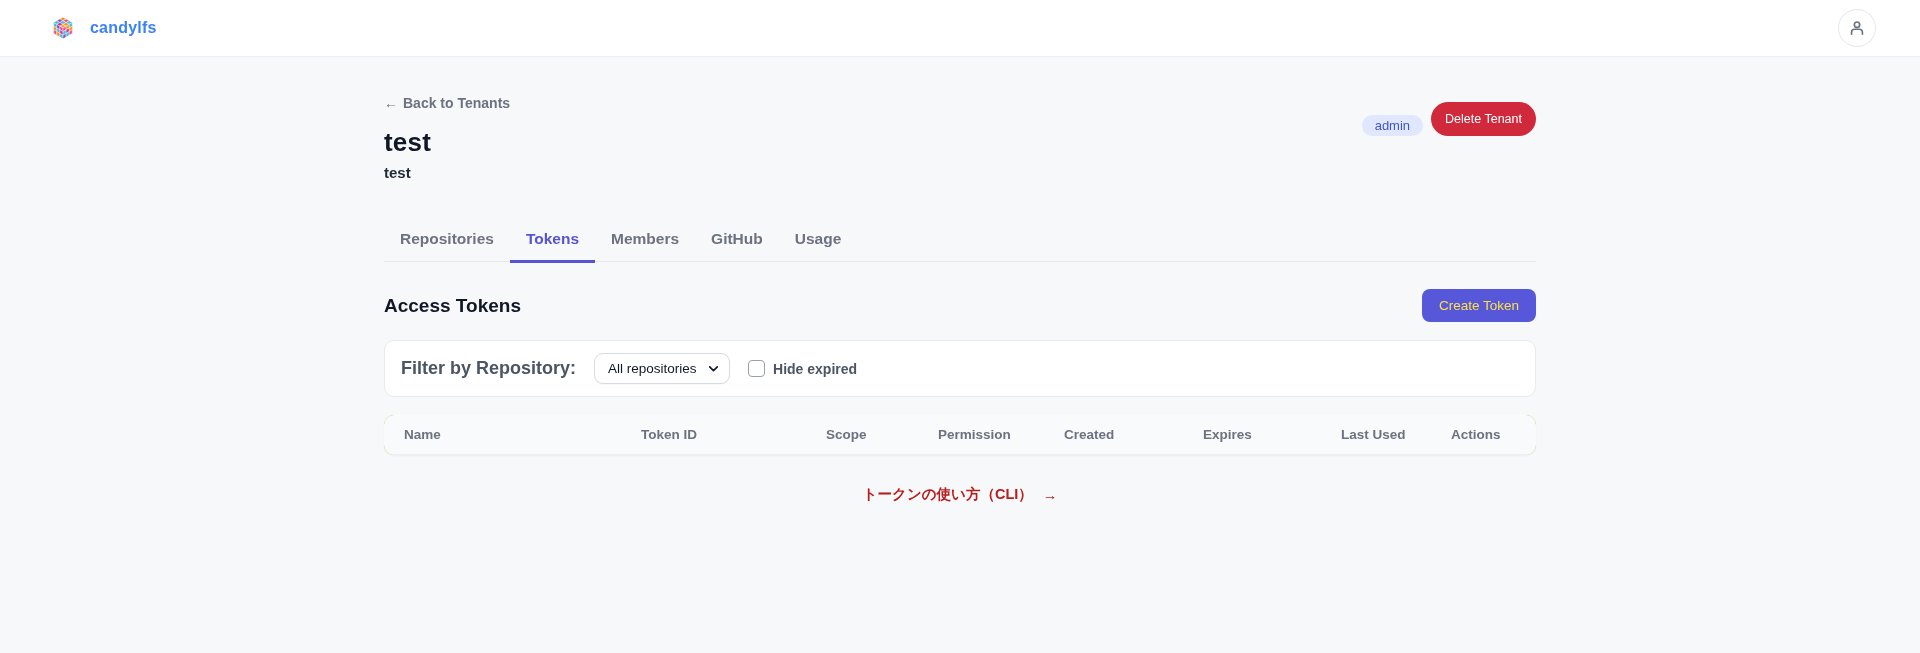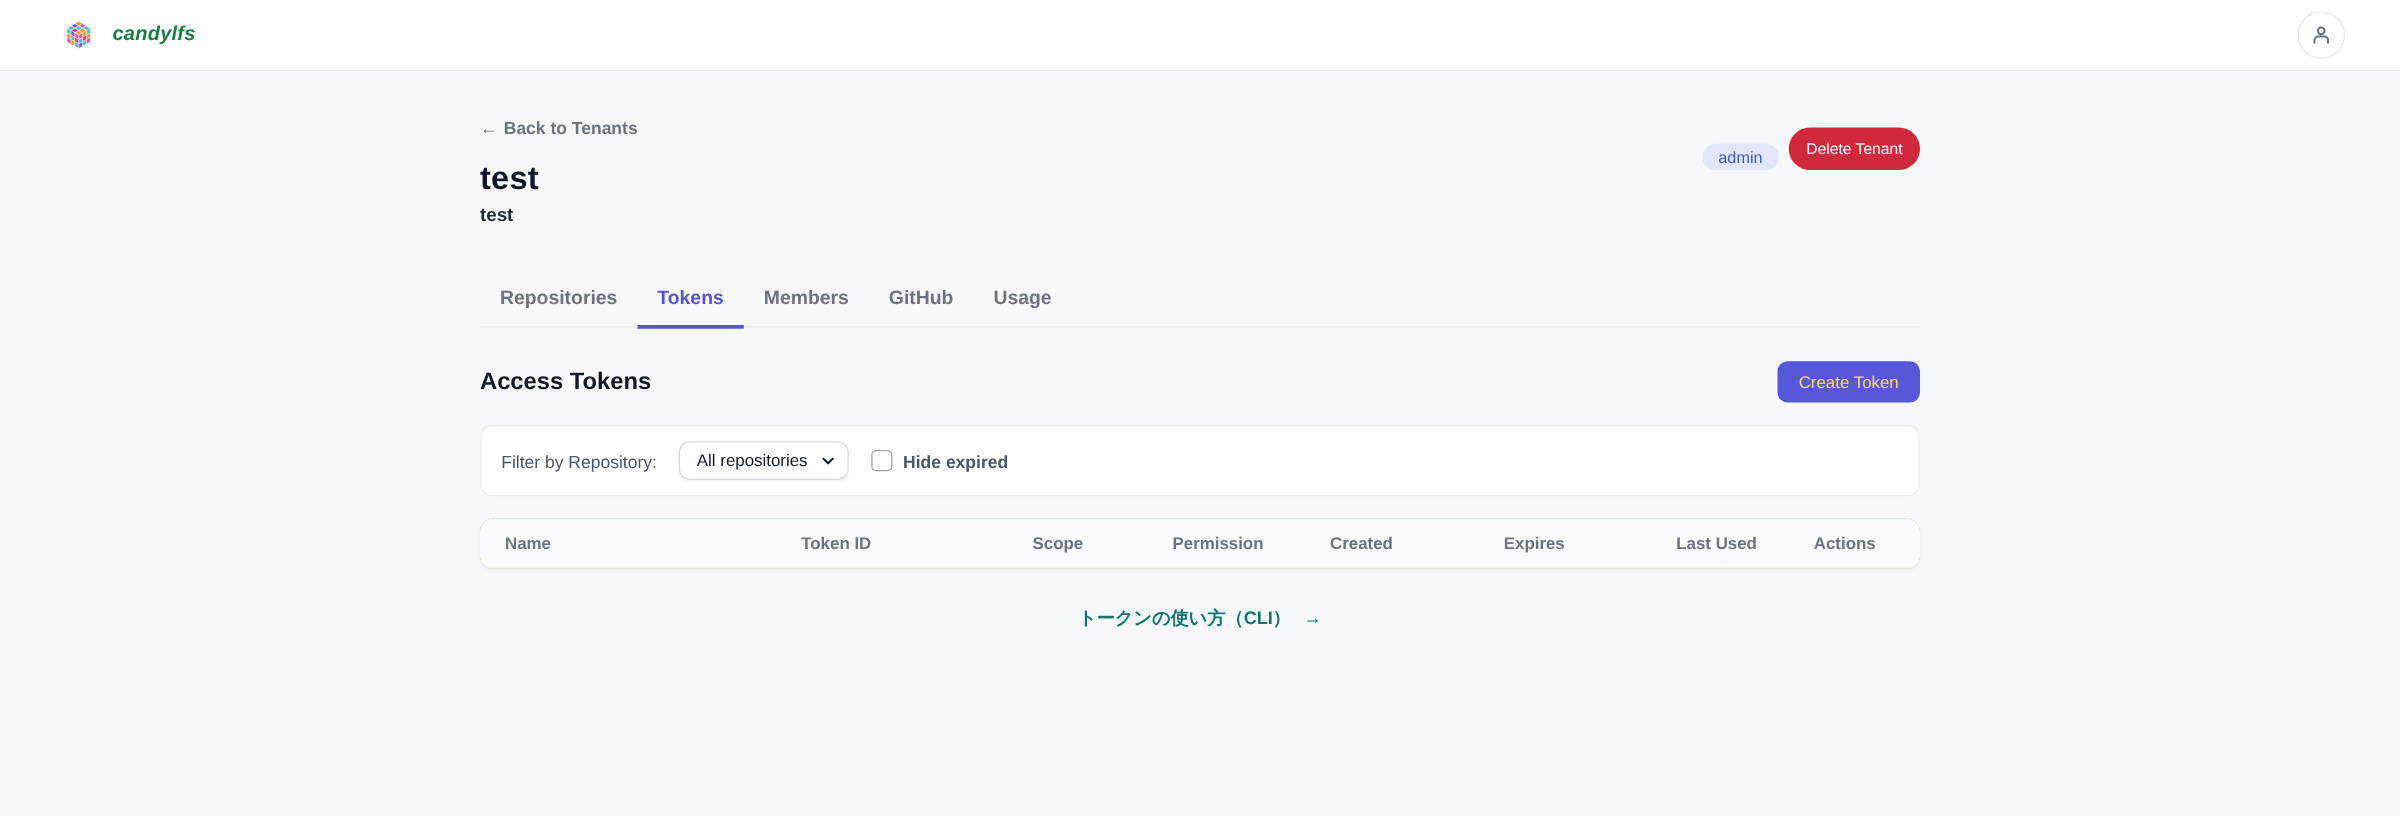--- a/index.html
+++ b/index.html
@@ -14,21 +14,21 @@
   .topbar {
     height: 57px;
     background: #ffffff;
     border-bottom: 1px solid #ebedef;
     display: flex;
     align-items: center;
     justify-content: space-between;
     padding: 0 44px 0 45px;
   }
   .brand { display: flex; align-items: center; gap: 9px; cursor: pointer; }
-  .brand-name { font-size: 16px; font-weight: 700; color: #15803d; letter-spacing: .2px; font-style: italic; }
+  .brand-name { font-size: 16px; font-weight: 700; color: #3b82f6; letter-spacing: .2px; }
   .logo-cube { width: 36px; height: 31px; display: block; }
   .user-btn {
     width: 38px; height: 38px; border-radius: 50%;
     background: #fff; border: 1.5px solid #e5e7eb;
     display: flex; align-items: center; justify-content: center;
     cursor: pointer;
   }
 
   
   .container { max-width: 1152px; margin: 0 auto; padding-top: 37px; }
@@ -75,21 +75,21 @@
     font-family: inherit; font-size: 13.5px; font-weight: 400;
     padding: 9px 17px; border-radius: 8px; cursor: pointer; margin-left: 48px;
   }
 
   
   .filter-card {
     margin-top: 18px; background: #fff;
     border: 1px solid #e9eaed; border-radius: 10px;
     padding: 12px 16px; display: flex; align-items: center; gap: 18px;
   }
-  .filter-label { font-size: 14px; font-weight: 400; color: #4b5563; }
+  .filter-label { font-size: 18px; font-weight: 700; color: #4b5563; }
   .select-wrap { position: relative; display: inline-block; }
   .repo-select {
     appearance: none; -webkit-appearance: none;
     font-family: inherit; font-size: 13.5px; color: #111827;
     background: #fff; border: 1px solid #d7dade; border-radius: 9px;
     padding: 6px 32px 6px 13px; height: 31px; cursor: pointer;
     box-shadow: 0 1px 1px rgba(0,0,0,.03);
   }
   .select-chevron { position: absolute; right: 10px; top: 9px; pointer-events: none; }
   .hide-expired { display: flex; align-items: center; gap: 8px; cursor: pointer; }
@@ -132,21 +132,21 @@
   .revoke-btn {
     justify-self: start;
     background: #d1293c; color: #fff; border: none;
     font-family: inherit; font-size: 12.5px; font-weight: 700;
     padding: 6px 14px; border-radius: 999px; cursor: pointer;
   }
 
   
   .cli-link-row { display: flex; justify-content: center; margin-top: 30px; }
   .cli-link {
-    color: #0f766e; font-size: 14.5px; font-weight: 700;
+    color: #b91c1c; font-size: 14.5px; font-weight: 700;
     text-decoration: none; display: inline-flex; align-items: center; gap: 10px;
     cursor: pointer;
   }
 </style>
 </head>
 <body>
 
 <header class="topbar">
   <div class="brand">
     <svg class="logo-cube" viewBox="0 0 100 85" aria-hidden="true">

